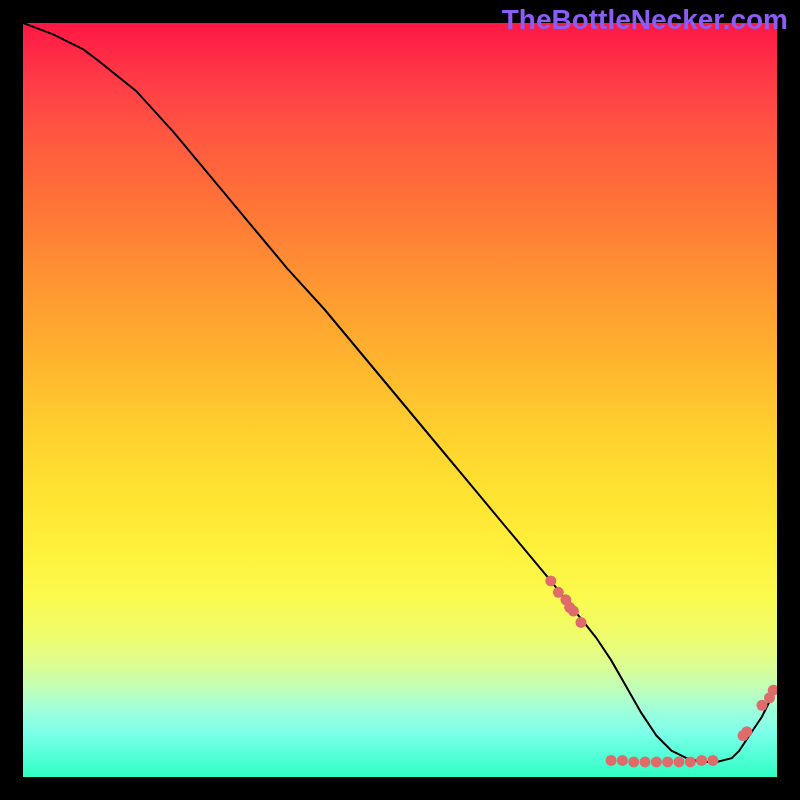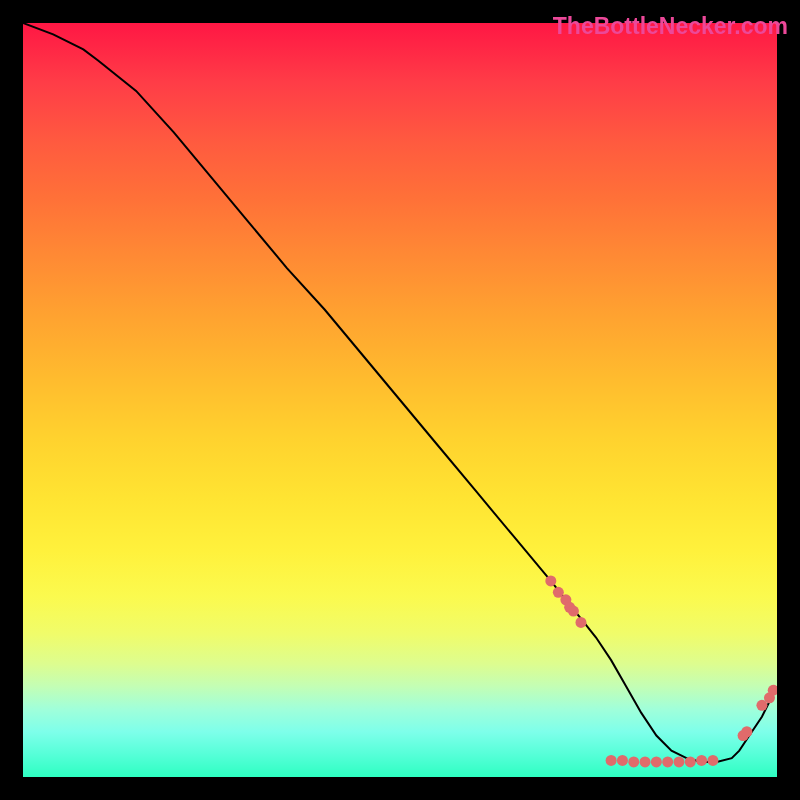--- a/index.html
+++ b/index.html
@@ -9,24 +9,24 @@
     }
     body {
       width: 800px;
       height: 800px;
       background: #000;
       position: relative;
       font-family: Arial, sans-serif;
     }
     .watermark {
       position: absolute;
-      top: 13px;
+      top: 4px;
       right: 12px;
-      color: #ec4899;
-      font-size: 23px;
+      color: #8b5cf6;
+      font-size: 28px;
       font-weight: bold;
       z-index: 10;
     }
     .chart-area {
       position: absolute;
       top: 23px;
       left: 23px;
       width: 754px;
       height: 754px;
       background: linear-gradient(to bottom,

